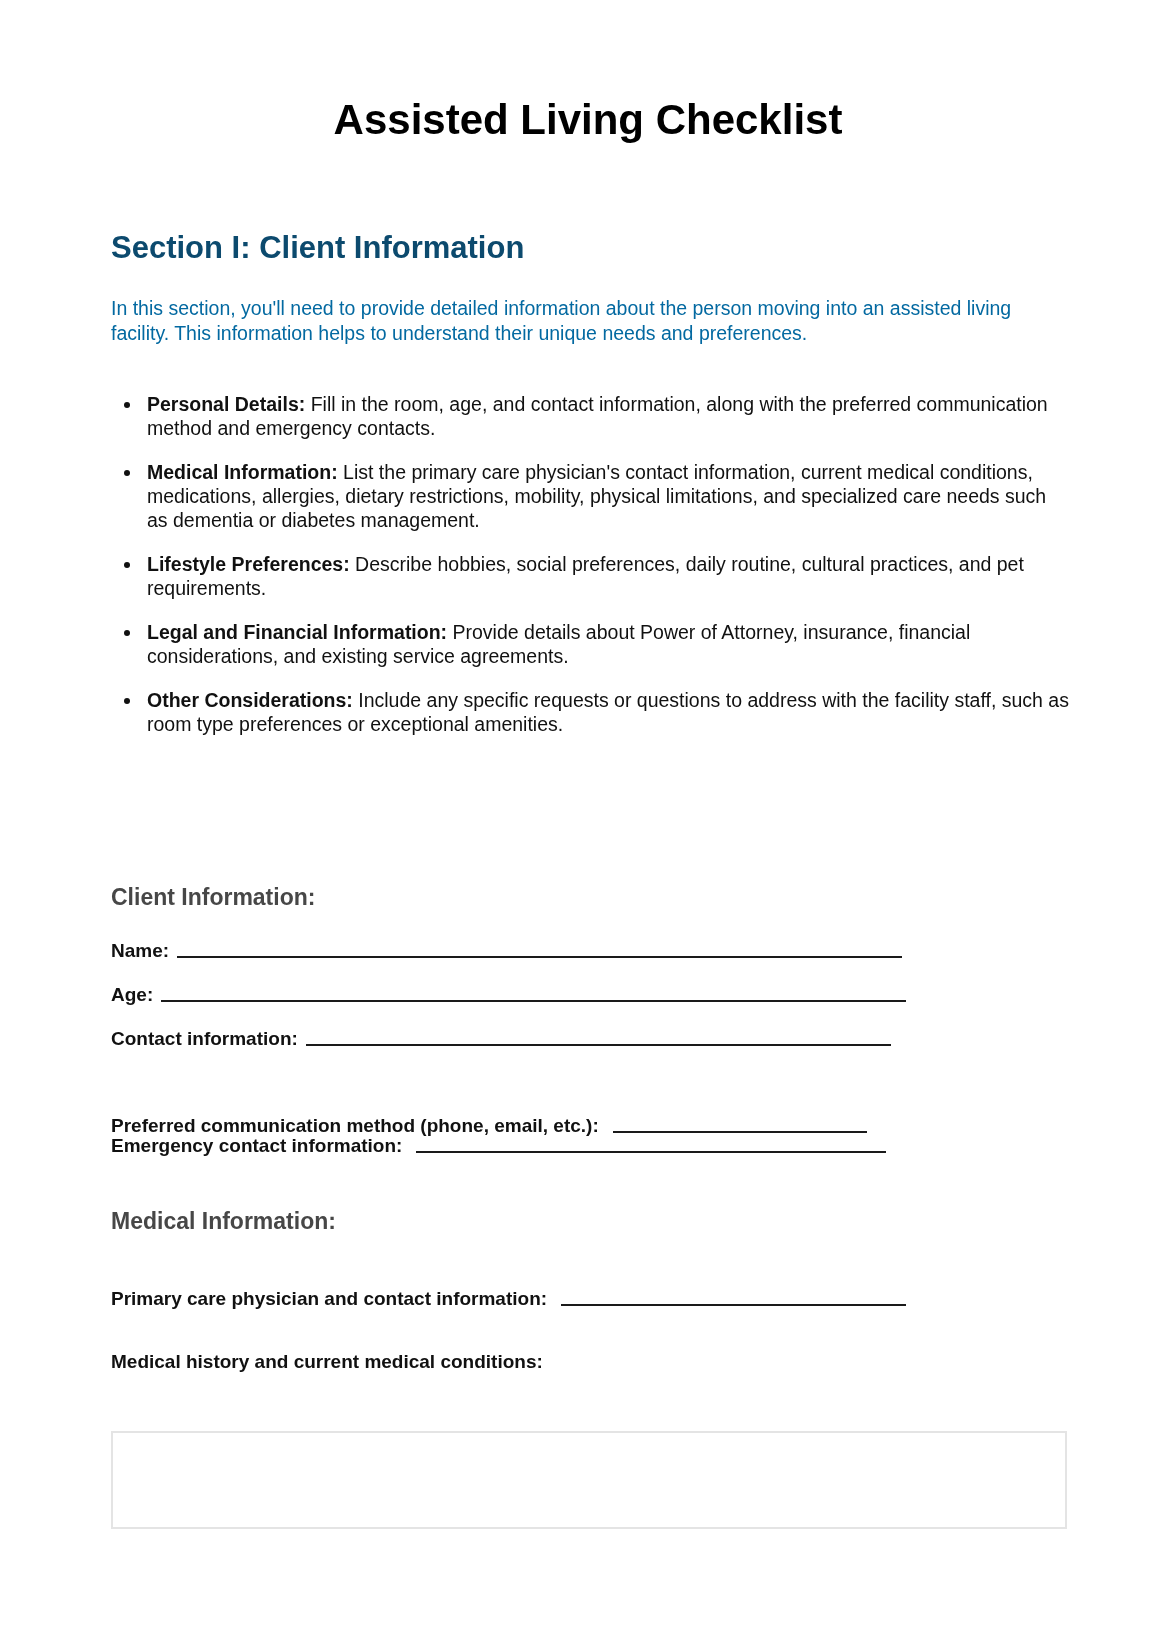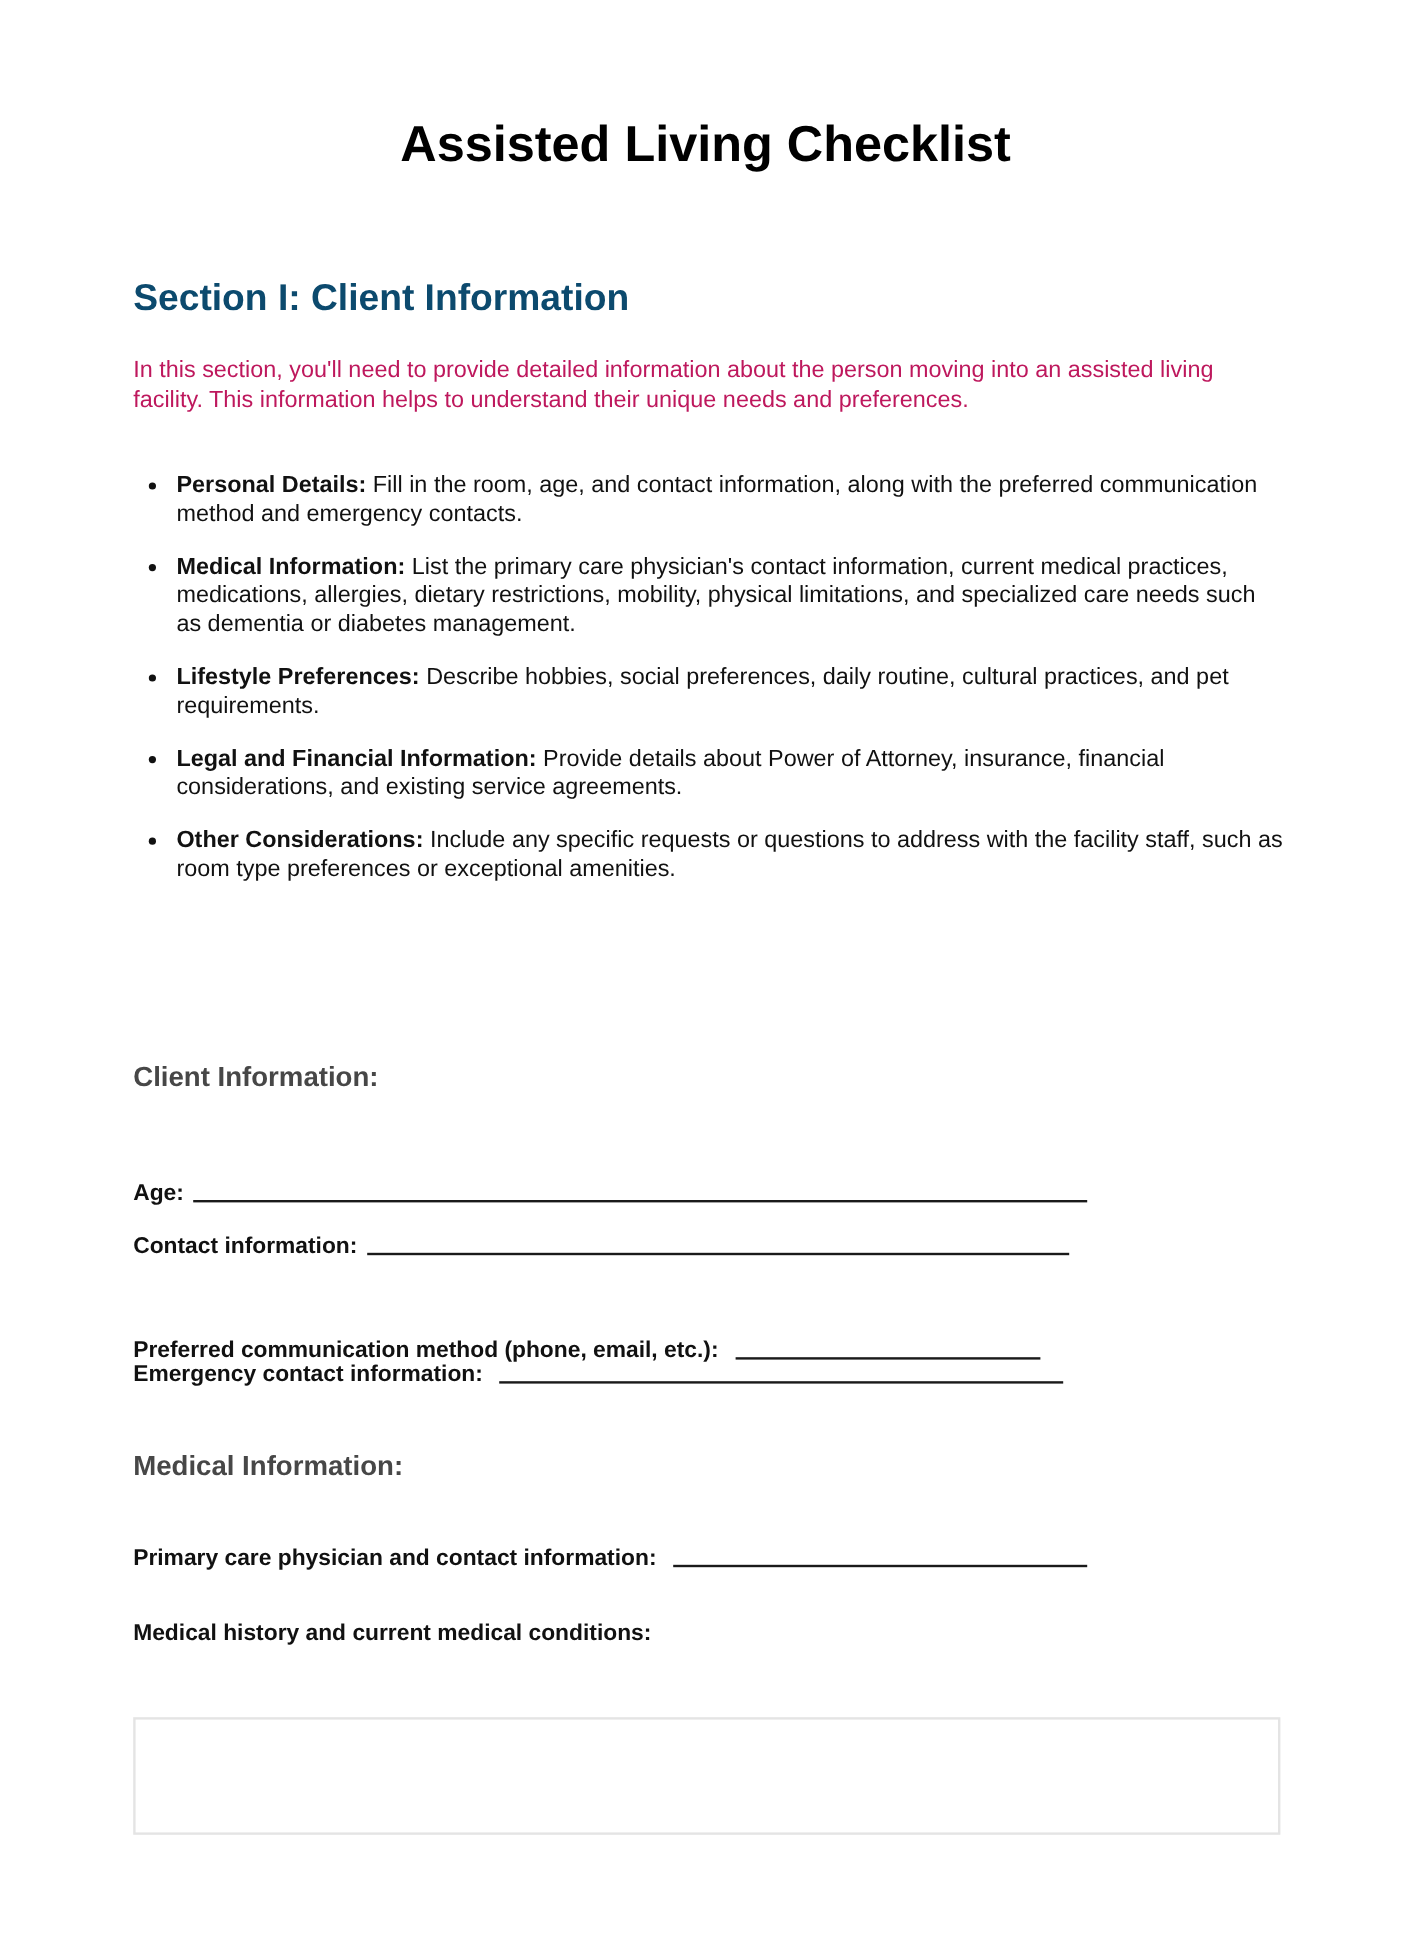--- a/index.html
+++ b/index.html
@@ -11,21 +11,21 @@
   .title {
     position: absolute; top: 96px; left: 0; width: 1176px; text-align: center;
     font-size: 42px; font-weight: bold; margin: 0; color: #000;
   }
   .section-heading {
     position: absolute; left: 111px; top: 230px; margin: 0;
     font-size: 31px; font-weight: bold; color: #0c4a6e;
   }
   .para {
     position: absolute; left: 111px; width: 960px; margin: 0;
-    font-size: 19.5px; line-height: 25px; color: #be185d;
+    font-size: 19.5px; line-height: 25px; color: #0369a1;
   }
   .intro { top: 296px; }
   .closing { top: 787px; }
   ul.bullets {
     position: absolute; left: 111px; top: 392px; width: 960px;
     margin: 0; padding: 0 0 0 36px; list-style: none; box-sizing: border-box;
   }
   ul.bullets li {
     position: relative; font-size: 19.5px; line-height: 24px; color: #111;
     margin-bottom: 20px;
@@ -63,39 +63,43 @@
 
   <p class="para intro">In this section, you'll need to provide detailed information about the person moving into an assisted living facility. This information helps to understand their unique needs and preferences.</p>
 
   <ul class="bullets">
     <li>
       <span class="dot"></span>
       <b>Personal Details:</b><span> Fill in the room, age, and contact information, along with the preferred communication method and emergency contacts.</span>
     </li>
     <li>
       <span class="dot"></span>
-      <b>Medical Information:</b><span> List the primary care physician's contact information, current medical practices, medications, allergies, dietary restrictions, mobility, physical limitations, and specialized care needs such as dementia or diabetes management.</span>
+      <b>Medical Information:</b><span> List the primary care physician's contact information, current medical conditions, medications, allergies, dietary restrictions, mobility, physical limitations, and specialized care needs such as dementia or diabetes management.</span>
     </li>
     <li>
       <span class="dot"></span>
       <b>Lifestyle Preferences:</b><span> Describe hobbies, social preferences, daily routine, cultural practices, and pet requirements.</span>
     </li>
     <li>
       <span class="dot"></span>
       <b>Legal and Financial Information:</b><span> Provide details about Power of Attorney, insurance, financial considerations, and existing service agreements.</span>
     </li>
     <li>
       <span class="dot"></span>
       <b>Other Considerations:</b><span> Include any specific requests or questions to address with the facility staff, such as room type preferences or exceptional amenities.</span>
     </li>
   </ul>
 
 
   <h3 class="subheading" style="top:884px;">Client Information:</h3>
 
+  <div class="field" style="top:940px;">
+    <span>Name:</span>
+    <span class="line" style="width:725px;"></span>
+  </div>
 
   <div class="field" style="top:984px;">
     <span>Age:</span>
     <span class="line" style="width:745px;"></span>
   </div>
 
   <div class="field" style="top:1028px;">
     <span>Contact information:</span>
     <span class="line" style="width:585px;"></span>
   </div>

